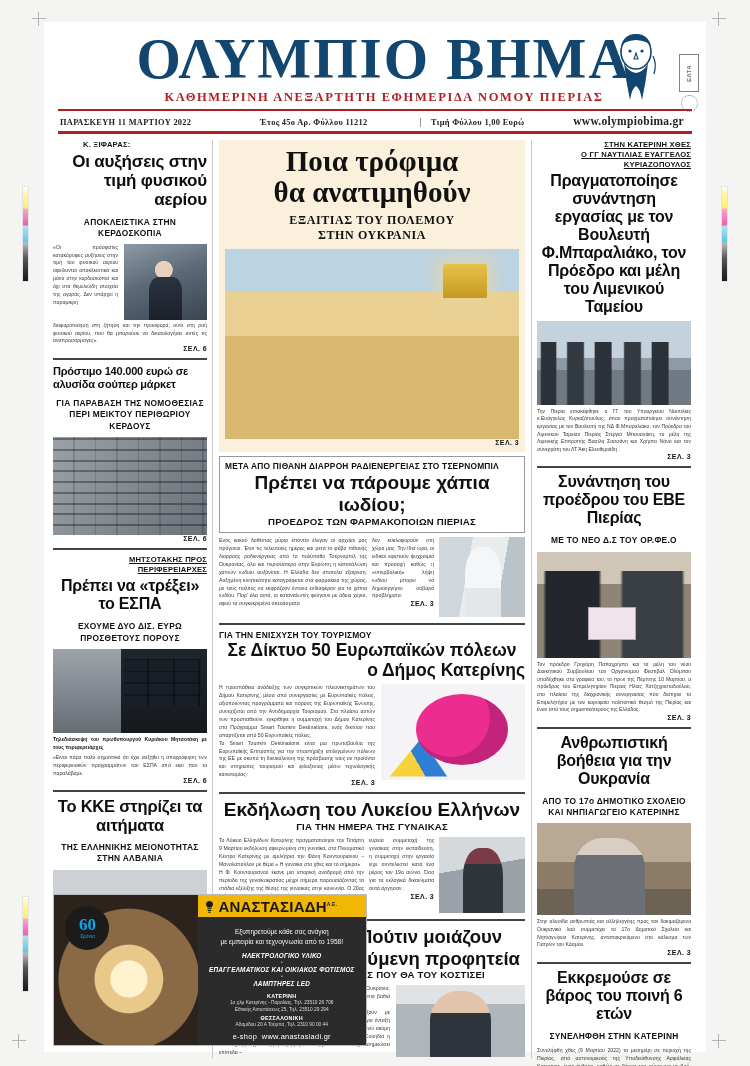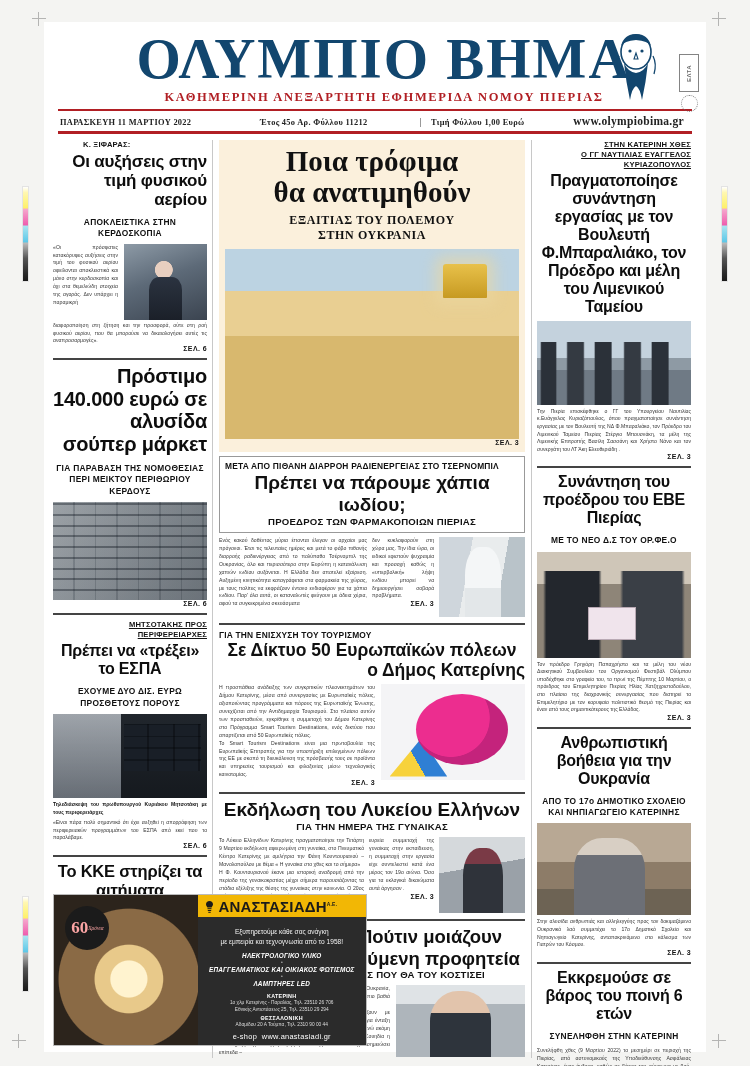--- a/index.html
+++ b/index.html
@@ -292,22 +292,22 @@
   }
   .ad-img {
     width: 46%;
     position: relative;
     background: radial-gradient(circle at 52% 56%, #fff3cf 0 16%, #e8c98a 17% 30%, #8a6a45 31% 62%, #2c241c 63% 100%);
   }
   .ad-badge {
     position: absolute; left: 8%; top: 7%;
     width: 44px; height: 44px; border-radius: 50%;
     background: #1b1b1b;
-    color: #fca5a5;
-    display:flex; align-items:center; justify-content:center;
+    color: #0ea5e9;
+    display:flex; flex-direction:column; align-items:center; justify-content:center;
     font-family:"Liberation Serif", serif;
   }
   .ad-badge .n { font-size: 17px; font-weight:700; line-height:1; }
   .ad-badge .t { font-size: 5.4px; font-style: italic; }
   .ad-body {
     flex: 1; background: #2b2b2b; color: #fff; position: relative;
     display:flex; flex-direction:column;
   }
   .ad-head {
     background: #f2b705; color:#1a1a1a;
@@ -403,21 +403,21 @@
             <div style="width:44%" class="body">«Οι πρόσφατες κατακόρυφες αυξή­σεις στην τιμή του φυσικού αερίου οφείλονται απο­κλειστικά και μόνο στην κερδοσκοπία και όχι στα θεμε­λιώδη στοιχεία της αγοράς. Δεν υπάρ­χει η παραμικρή</div>
             <div class="photo ph-gas" style="width:56%;height:76px"></div>
           </div>
           <div class="body" style="margin-top:2px">διαφοροποίηση στη ζήτηση και την προσφορά, ούτε στη ροή φυσικού αερίου, που θα μπορούσε να δικαιολογήσει αυτές τις αναπροσαρμογές».</div>
           <div class="page-ref">ΣΕΛ. 6</div>
         </div>
 
         <div class="hr-thick"></div>
 
         <div>
-          <div class="hl" style="font-size:20px;text-align:right">Πρόστιμο 140.000 ευρώ σε αλυσίδα σούπερ μάρκετ</div>
+          <div class="hl" style="font-size:11px;text-align:left">Πρόστιμο 140.000 ευρώ σε αλυσίδα σούπερ μάρκετ</div>
           <div class="sub" style="text-align:center">ΓΙΑ ΠΑΡΑΒΑΣΗ ΤΗΣ ΝΟΜΟΘΕΣΙΑΣ ΠΕΡΙ ΜΕΙΚΤΟΥ ΠΕΡΙΘΩΡΙΟΥ ΚΕΡΔΟΥΣ</div>
           <div class="photo ph-market" style="height:98px;margin-top:5px"></div>
           <div class="page-ref">ΣΕΛ. 6</div>
         </div>
 
         <div class="hr-thick"></div>
 
         <div>
           <div class="kicker kicker-c">ΜΗΤΣΟΤΑΚΗΣ ΠΡΟΣ ΠΕΡΙΦΕΡΕΙΑΡΧΕΣ</div>
           <div class="hl" style="font-size:16px;text-align:center;margin-top:2px">Πρέπει να «τρέξει» το ΕΣΠΑ</div>

